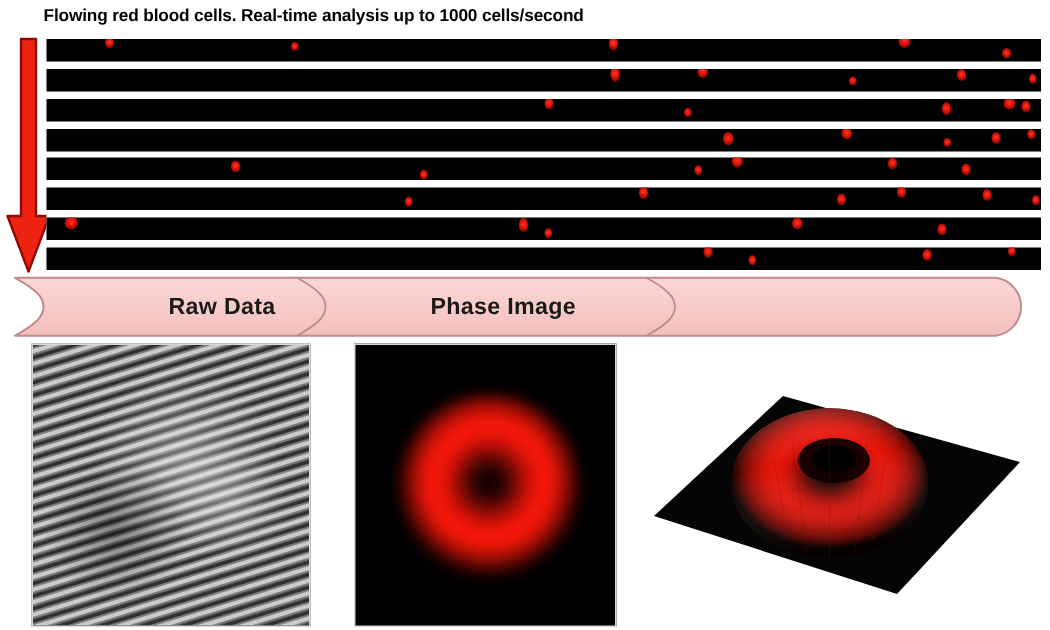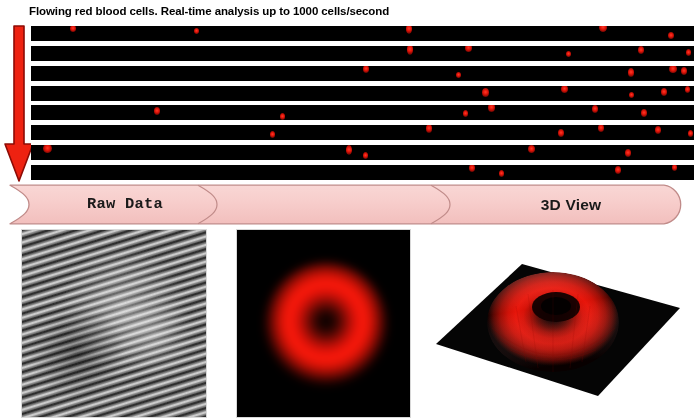--- a/index.html
+++ b/index.html
@@ -74,21 +74,21 @@
     top: 0;
     height: 41px;
     line-height: 41px;
     text-align: center;
     font-size: 15.5px;
     font-weight: bold;
     color: #1a1a1a;
     letter-spacing: 0.2px;
     white-space: nowrap;
   }
-  .lbl-raw   { left: 32px;  width: 170px; font-family: Liberation Mono, monospace; }
+  .lbl-raw   { left: 55px;  width: 170px; }
   .lbl-phase { left: 215px; width: 225px; }
   .lbl-3d    { left: 448px; width: 230px; }
 
   
   .panel { position: absolute; }
 
   .holo {
     left: 21px;
     top: 229px;
     width: 186px;
@@ -229,21 +229,21 @@
              L 2,39.8
              C 16,32 21,27 21,20.5
              C 21,14 16,9 2,1.2 Z" fill="url(#pinkGrad)" stroke="#c08b89" stroke-width="1.3" stroke-linejoin="round"></path>
 
     <path d="M 190,1.2 C 204,9 209,14 209,20.5 C 209,27 204,32 190,39.8" fill="none" stroke="#c08b89" stroke-width="1.2"></path>
 
     <path d="M 423,1.2 C 437,9 442,14 442,20.5 C 442,27 437,32 423,39.8" fill="none" stroke="#c08b89" stroke-width="1.2"></path>
   </svg>
 
   <div class="banner-label lbl-raw">Raw Data</div>
-  <div class="banner-label lbl-3d">3D View</div>
+  <div class="banner-label lbl-phase">Phase Image</div>
 </div>
 
 <div class="panel holo">
   <svg width="184" height="187" viewBox="0 0 184 187" preserveAspectRatio="none">
     <defs>
       <pattern id="fringe" width="8" height="8" patternUnits="userSpaceOnUse" patternTransform="rotate(-17)">
         <rect width="8" height="8" fill="#2b2b2b"></rect>
         <rect width="8" height="3.4" y="2.3" fill="#d8d8d8"></rect>
         <rect width="8" height="1.2" y="1.3" fill="#808080"></rect>
         <rect width="8" height="1.2" y="5.7" fill="#7a7a7a"></rect>

